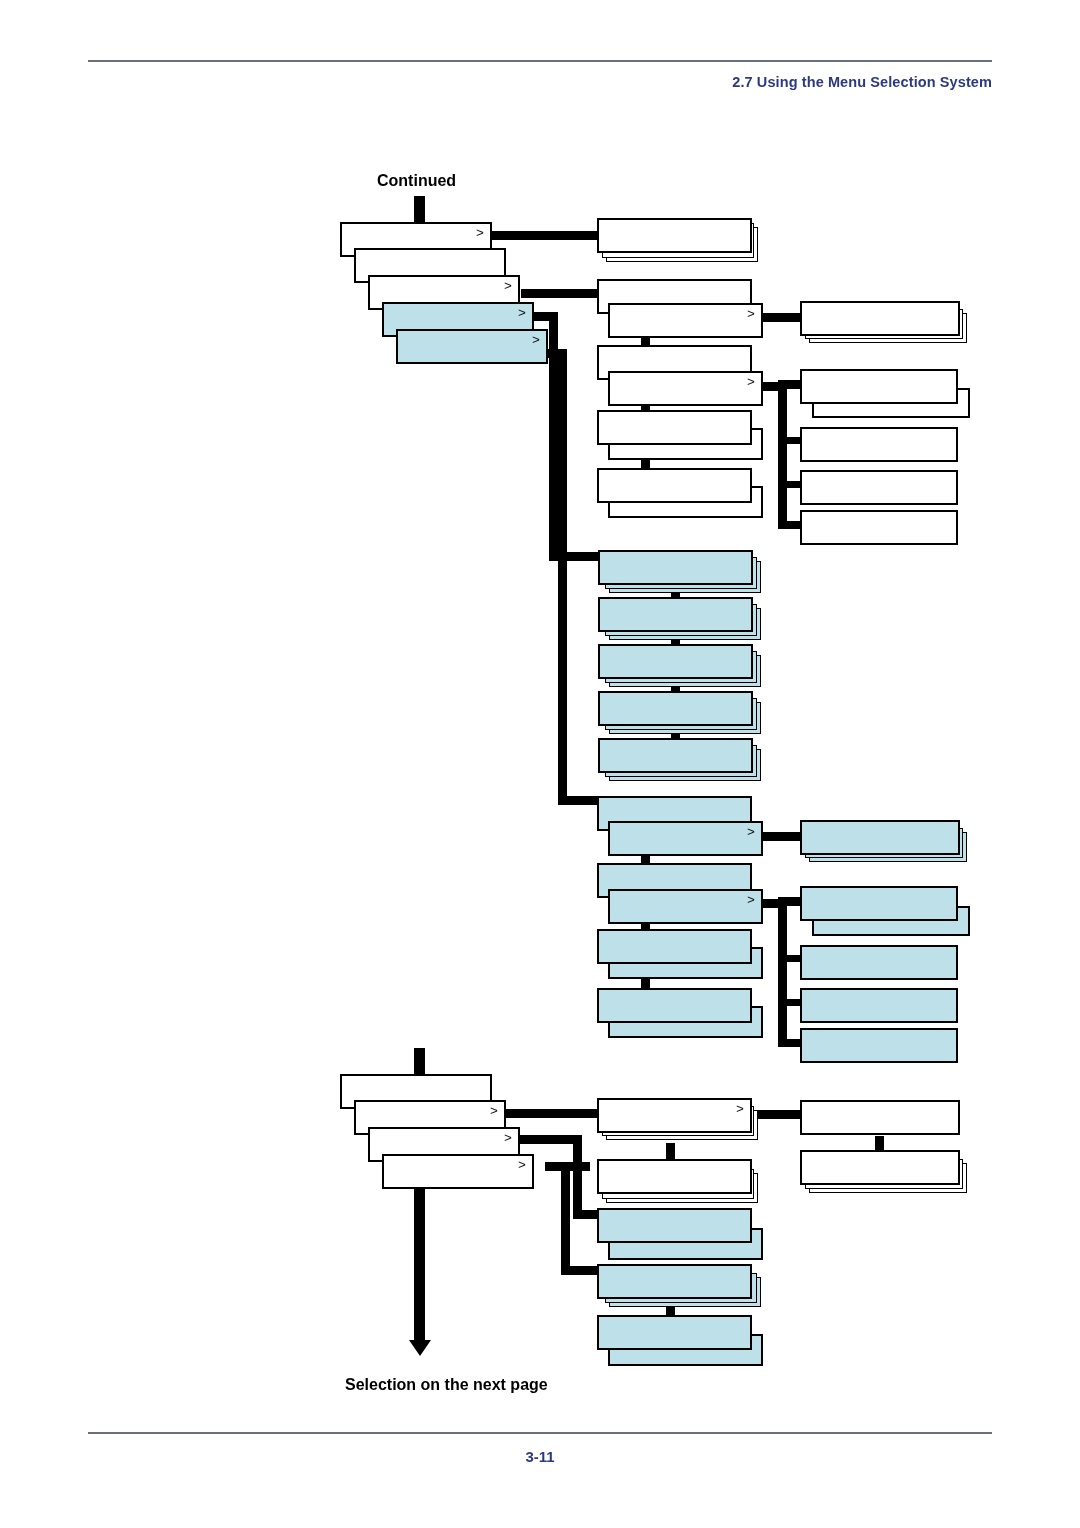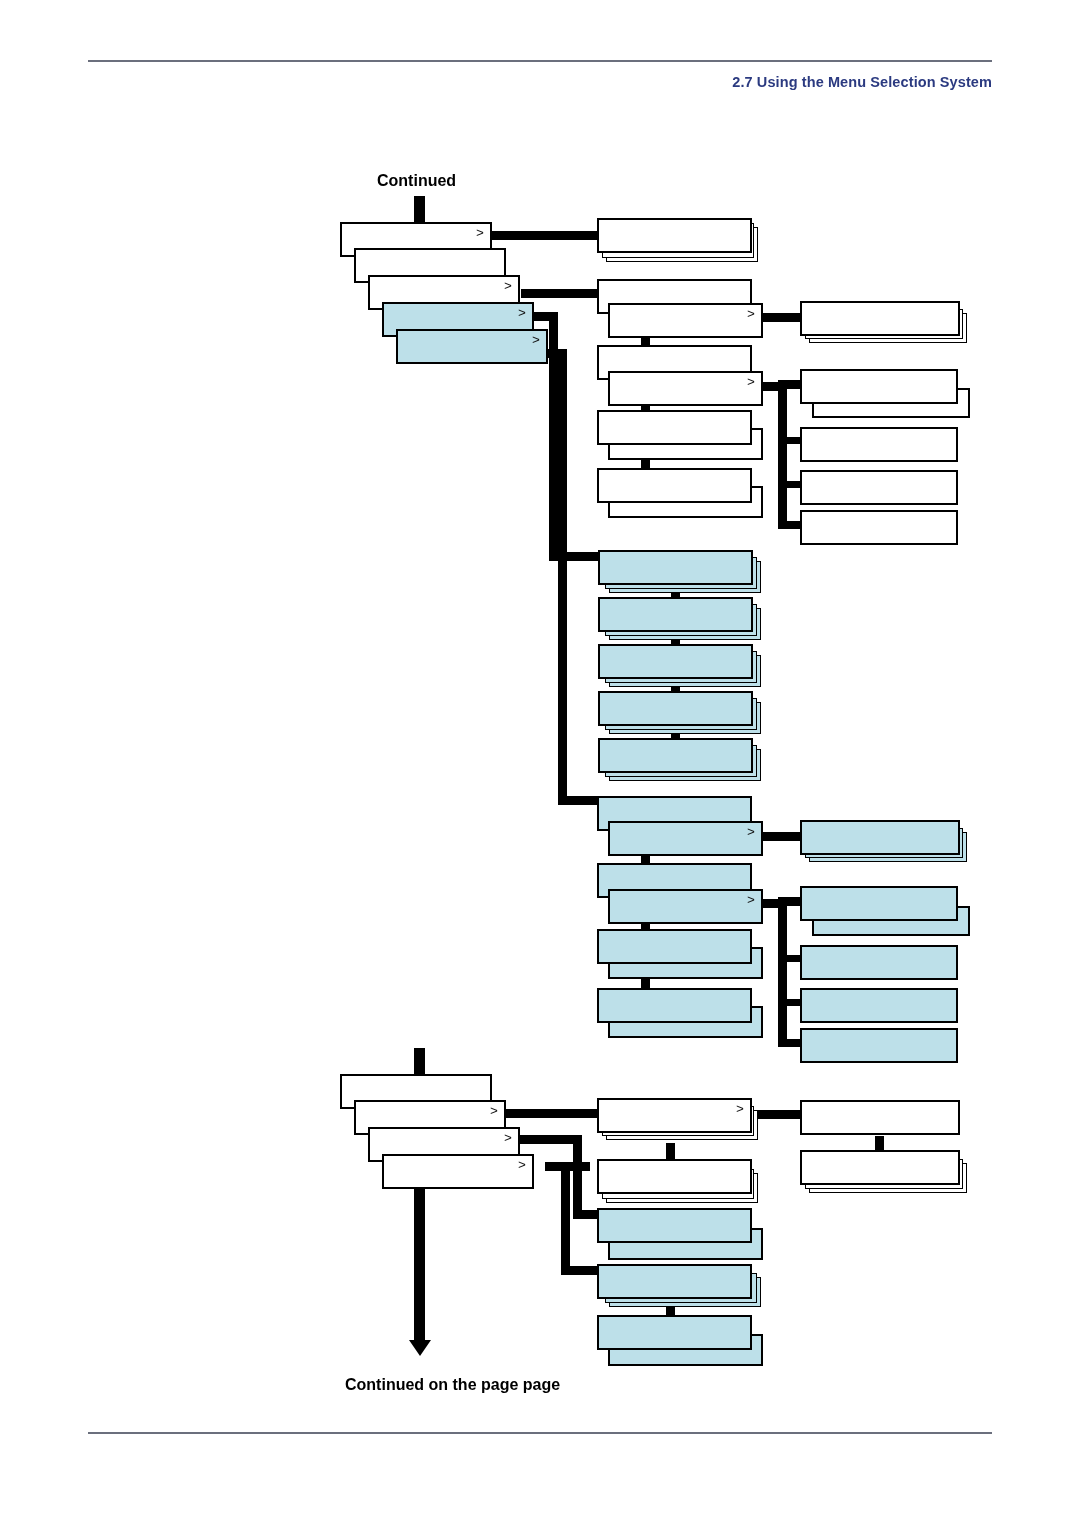--- a/index.html
+++ b/index.html
@@ -42,23 +42,24 @@
 </style>
 </head>
 <body>
 
 <div class="page">
 
   <div class="hdr-rule"></div>
   <div class="hdr-text">2.7 Using the Menu Selection System</div>
 
   <div class="ftr-rule"></div>
+  <div class="ftr-text">3-11</div>
 
   <div class="lbl-continued">Continued</div>
-  <div class="lbl-next">Continued on the page page</div>
+  <div class="lbl-next">Selection on the next page</div>
 
   <div class="ln" style="left:414px;top:196px;width:11px;height:26px;"></div>
 
   <div class="ln" style="left:492px;top:231px;width:106px;height:9px;"></div>
 
   <div class="ln" style="left:521px;top:289px;width:77px;height:9px;"></div>
 
   <div class="ln" style="left:520px;top:312px;width:38px;height:9px;"></div>
   <div class="ln" style="left:549px;top:312px;width:9px;height:248px;"></div>
   <div class="ln" style="left:549px;top:552px;width:49px;height:9px;"></div>

